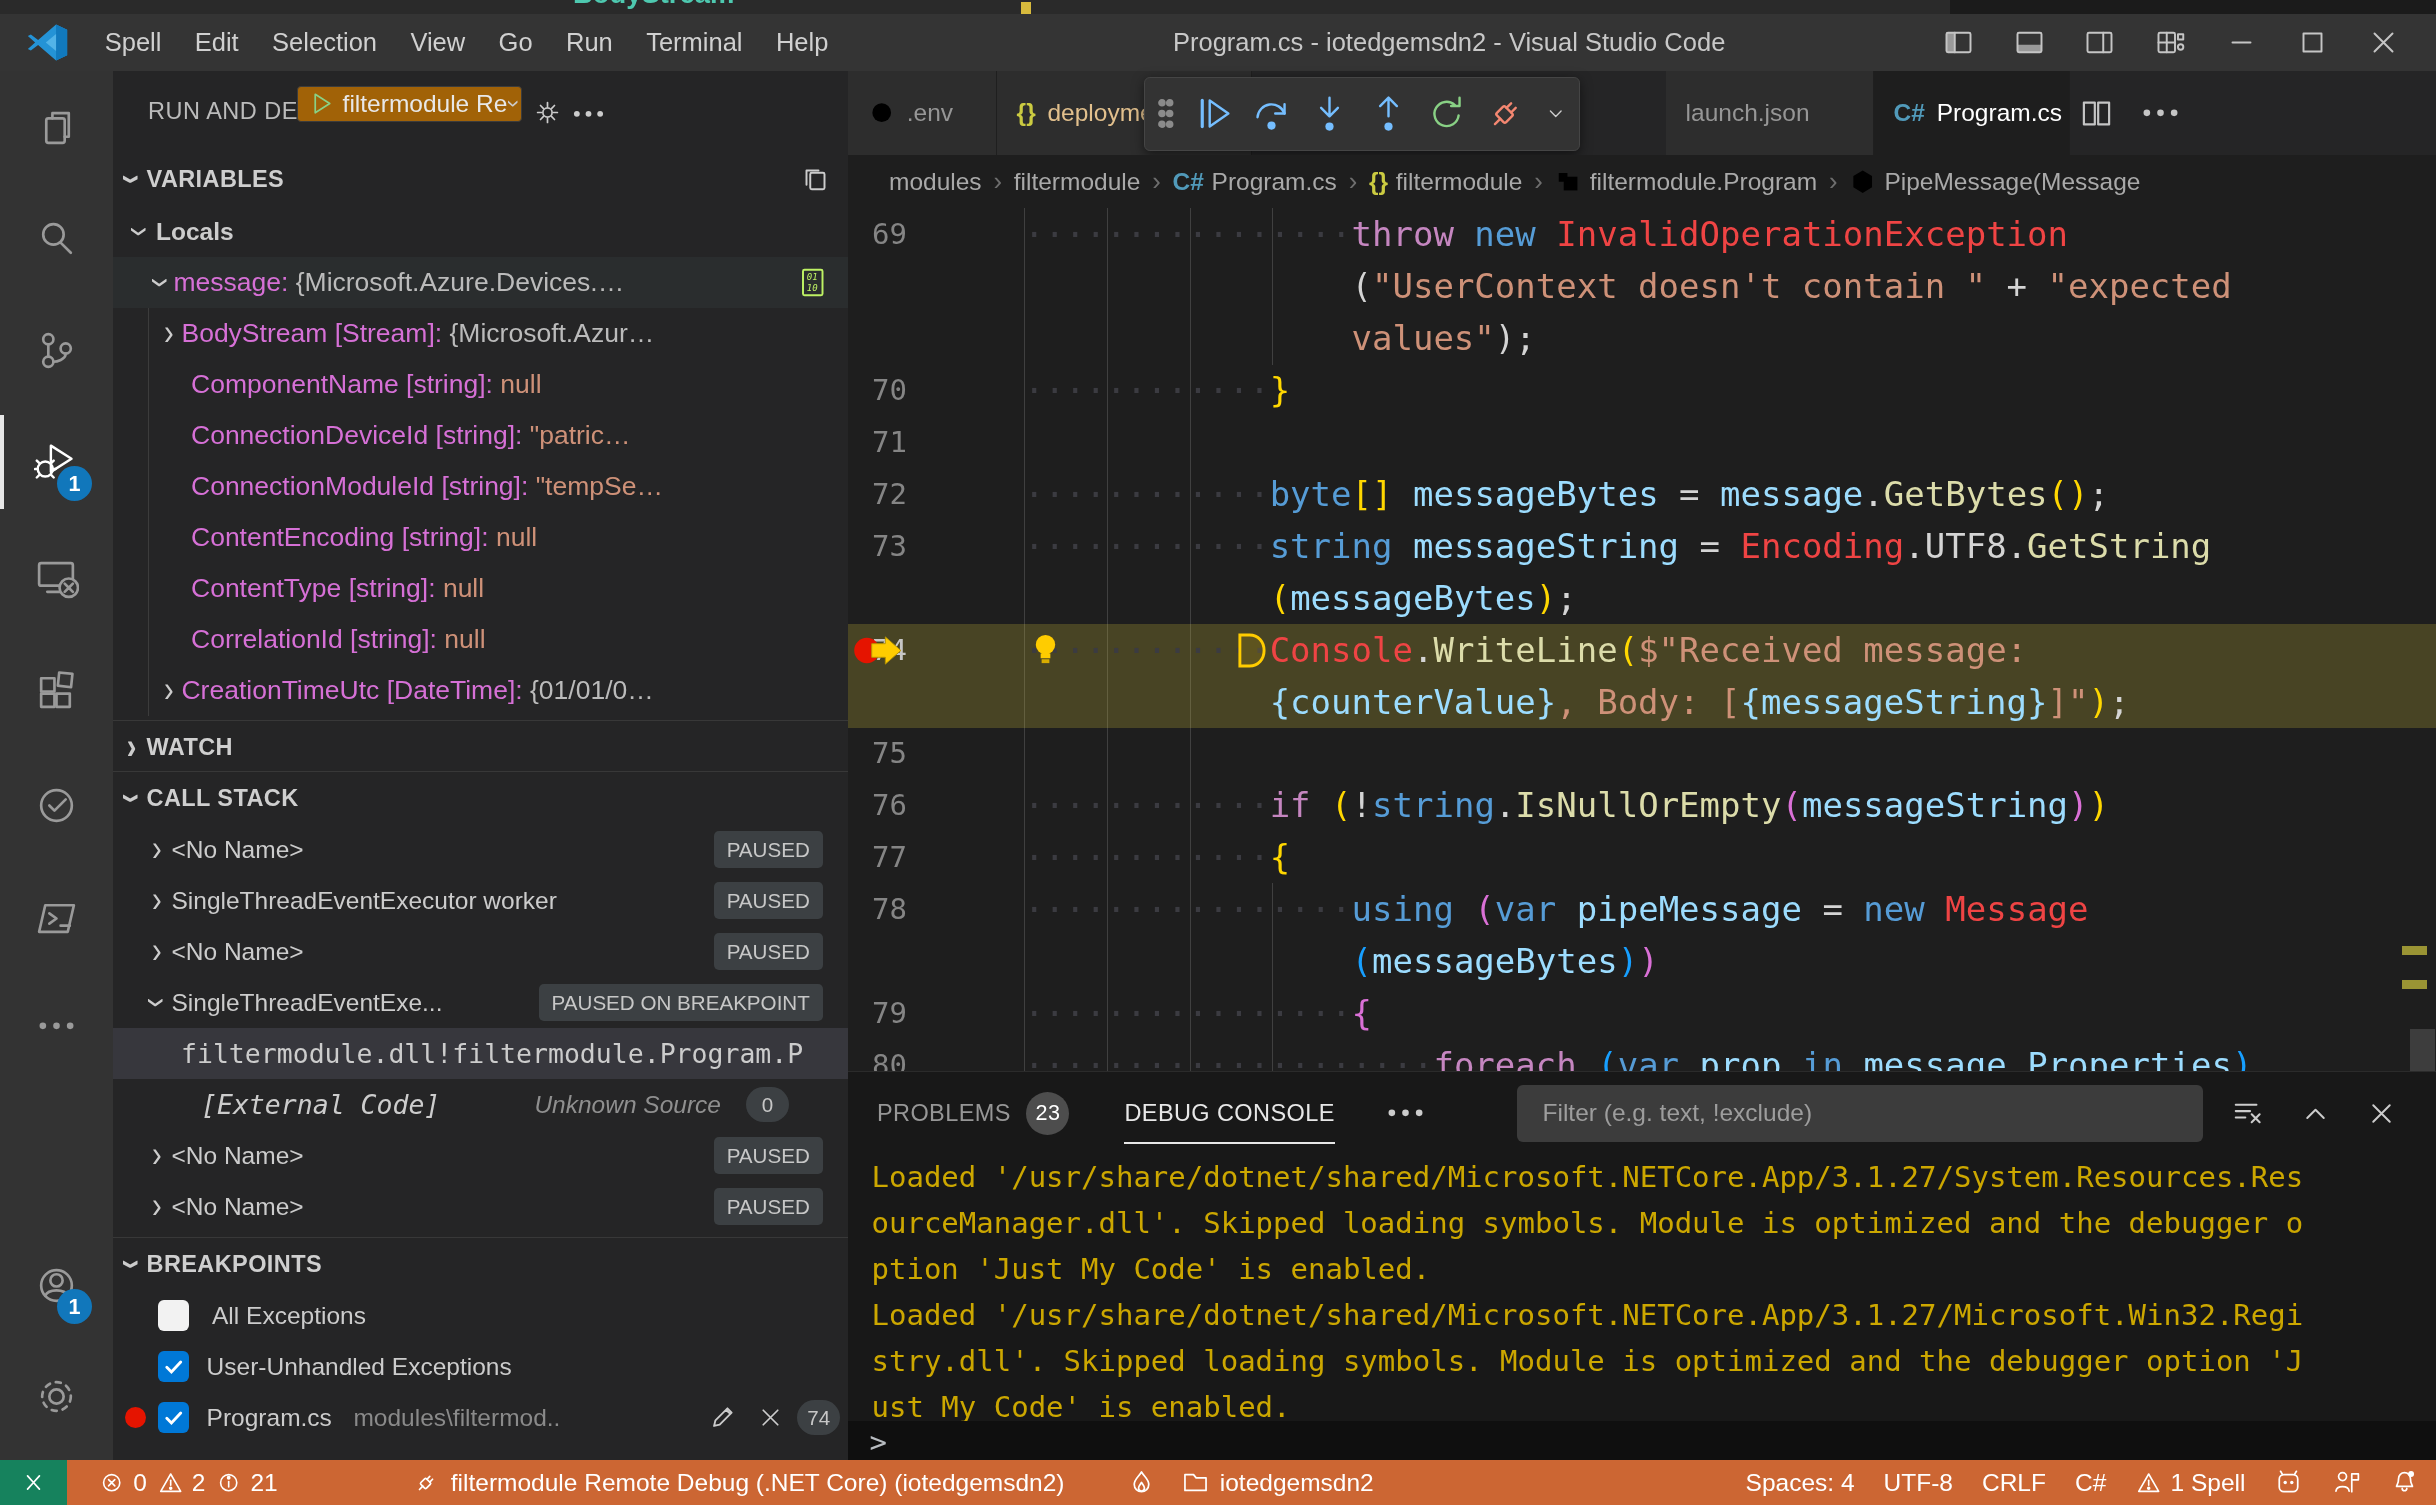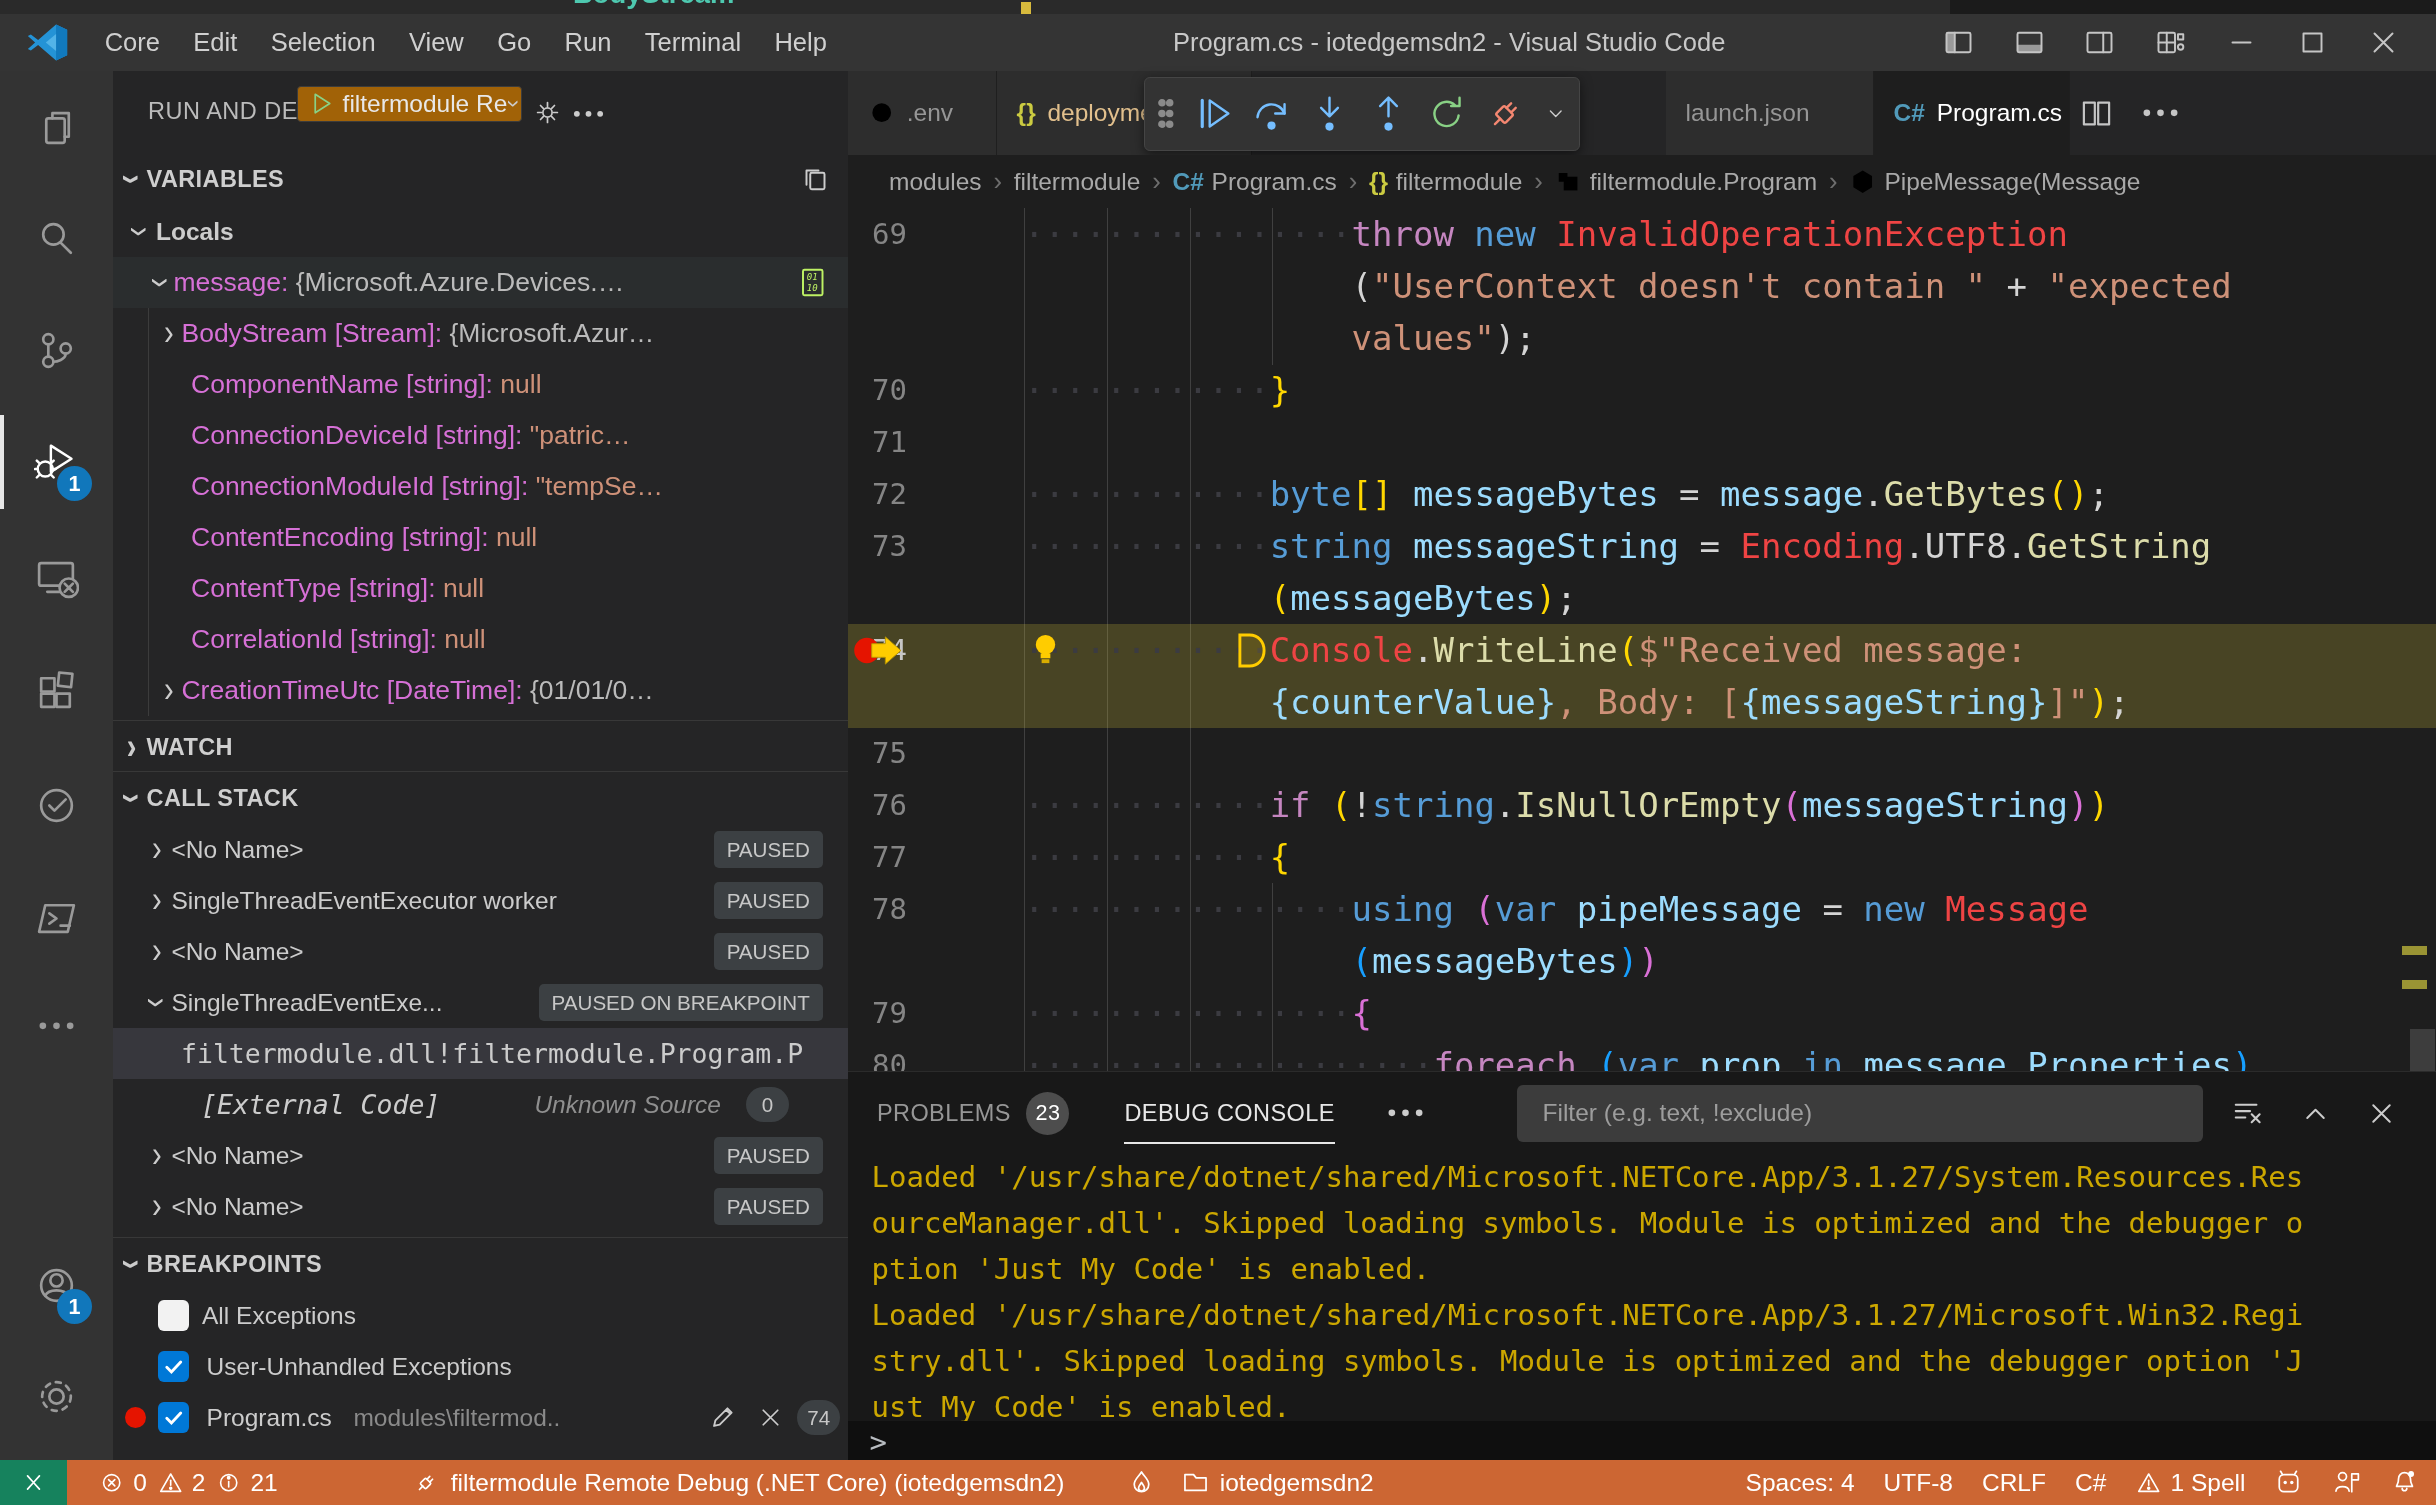--- a/index.html
+++ b/index.html
@@ -126,21 +126,21 @@
 
   <div id="titlebar" class="abs">
     <div id="logo" class="abs">
       <svg width="41" height="41" viewBox="0 0 48 48">
         <path fill="#2493d6" d="M34 3 L13 21 L4.5 14.5 L1 16.5 L9.5 24 L1 31.5 L4.5 33.5 L13 27 L34 45 L47 39 L47 9 Z"></path>
         <path fill="#1179bd" d="M34 3 L34 45 L47 39 L47 9 Z"></path>
         <path fill="#52b3e8" d="M34 14 L34 34 L22 24 Z"></path>
       </svg>
     </div>
     <div id="menus" class="abs">
-        <div class="menu-item">Core</div>
+        <div class="menu-item">Spell</div>
         <div class="menu-item">Edit</div>
         <div class="menu-item">Selection</div>
         <div class="menu-item">View</div>
         <div class="menu-item">Go</div>
         <div class="menu-item">Run</div>
         <div class="menu-item">Terminal</div>
         <div class="menu-item">Help</div>
       </div>
     <div id="wintitle" class="abs">Program.cs - iotedgemsdn2 - Visual Studio Code</div>
     <div id="wincontrols" class="abs">
@@ -429,21 +429,21 @@
           <span class="chev" style="margin-left: 39px; margin-right: 9.8px;">›</span>
           <span style="white-space: nowrap; overflow: hidden;">&lt;No Name&gt;</span>
           <span class="badge">PAUSED</span>
         </div>
         <div class="sb-header" style="top: 1166px;">
           <span class="chev open">›</span>
           <span>BREAKPOINTS</span>
         </div>
         <div class="sb-row" style="top: 1219px;">
           <span class="checkbox" style="margin-left: 45px;"></span>
-          <span style="margin-left: 13px;">All Exceptions</span>
+          <span style="margin-left: 23px;">All Exceptions</span>
         </div>
         <div class="sb-row" style="top: 1270px;">
           <span class="checkbox checked" style="margin-left: 45px;">
             <svg width="25.5" height="25.5" viewBox="0 0 44 44">
               <path d="M10 23 l8 8 16 -17" stroke="#fff" stroke-width="5" fill="none" stroke-linecap="round"></path>
             </svg>
           </span>
           <span style="margin-left: 17.6px;">User-Unhandled Exceptions</span>
         </div>
         <div class="sb-row" style="top: 1321px;">

